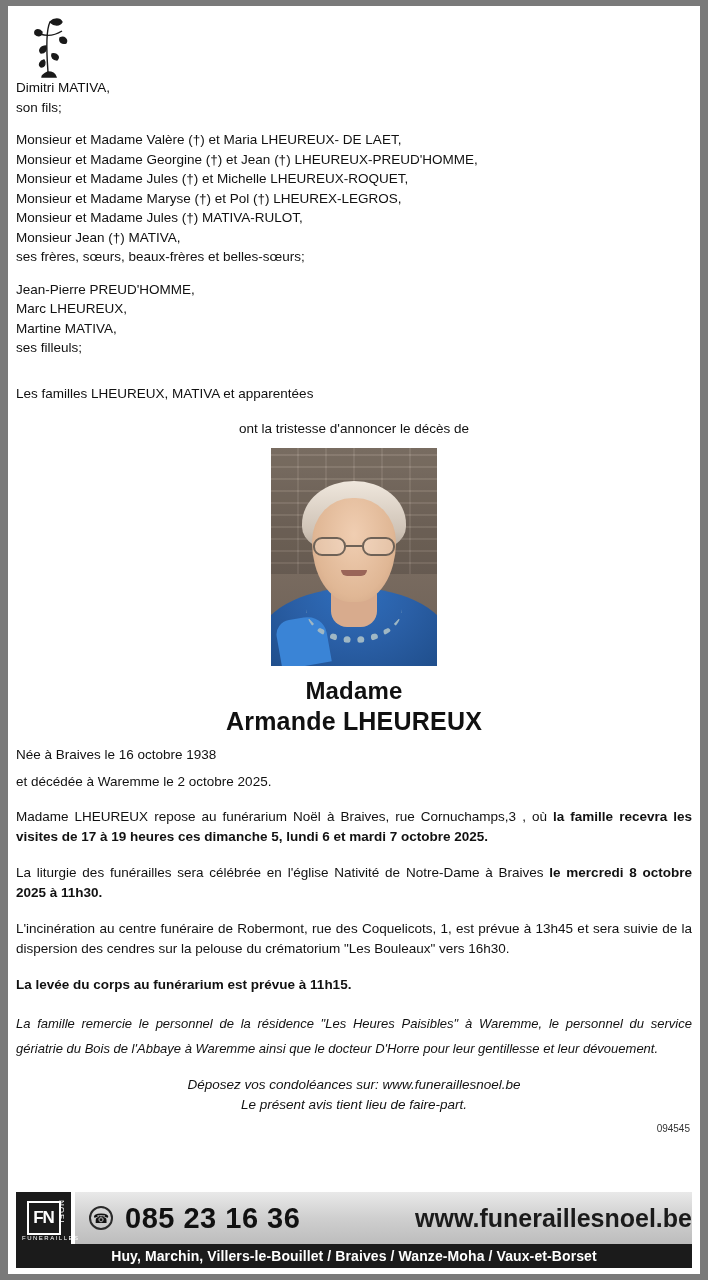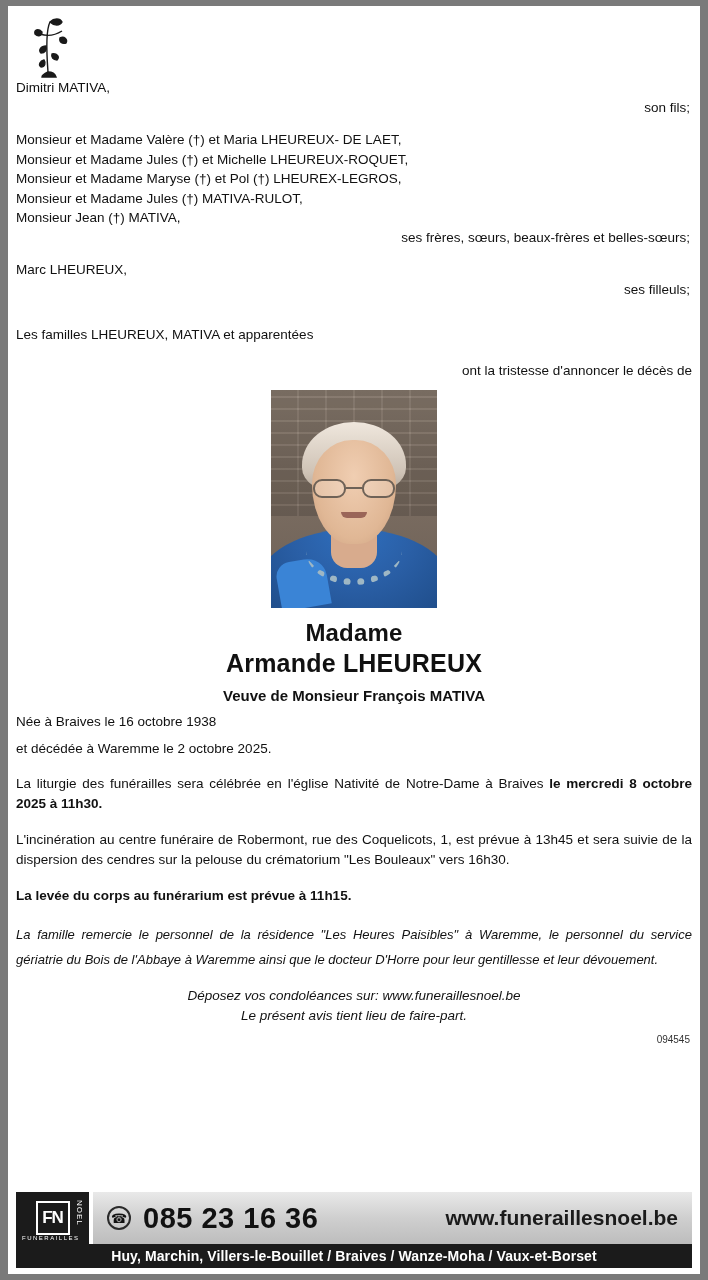--- a/index.html
+++ b/index.html
@@ -46,27 +46,26 @@
   .emblem svg { display: block; }
 
   .line {
     font-size: 13.5px;
     line-height: 19.5px;
     color: #111;
     white-space: pre;
   }
   .blank { height: 13px; }
   .right {
-    text-align: right;
     font-size: 13.5px;
     line-height: 19.5px;
     padding-right: 2px;
   }
   .announce {
-    text-align: right;
+    text-align: center;
     font-size: 13.5px;
     margin-top: 18px;
     margin-bottom: 12px;
   }
   .photo-wrap {
     display: flex;
     justify-content: center;
     margin-bottom: 10px;
   }
   .photo {
@@ -201,21 +200,21 @@
     right: 8px;
     bottom: 6px;
     height: 76px;
   }
   .banner {
     display: flex;
     height: 52px;
     background: #ffffff;
   }
   .logo-box {
-    width: 73px;
+    width: 55px;
     background: #1b1b1b;
     color: #fff;
     display: flex;
     align-items: center;
     justify-content: center;
     position: relative;
   }
   .logo-fn {
     width: 34px; height: 34px;
     border: 2px solid #fff;
@@ -247,22 +246,21 @@
     font-size: 13px;
   }
   .phone-num {
     font-size: 29px;
     font-weight: bold;
     letter-spacing: .5px;
     color: #111;
   }
   .web {
     margin-left: auto;
-    padding-right: 14px;
-    font-size: 21px;
+    font-size: 25px;
     font-weight: bold;
     color: #1b1b1b;
   }
   .towns {
     height: 24px;
     background: #1b1b1b;
     color: #fff;
     font-size: 14px;
     font-weight: bold;
     display: flex;
@@ -293,29 +291,32 @@
           </g>
         </svg>
       </div>
 
       <div class="line">Dimitri MATIVA,</div>
       <div class="right">son fils;</div>
 
       <div class="blank"></div>
 
       <div class="line">Monsieur et Madame Valère (†) et Maria LHEUREUX- DE LAET,</div>
+      <div class="line">Monsieur et Madame Georgine (†) et Jean (†) LHEUREUX-PREUD'HOMME,</div>
       <div class="line">Monsieur et Madame Jules (†) et Michelle LHEUREUX-ROQUET,</div>
       <div class="line">Monsieur et Madame Maryse (†) et Pol (†) LHEUREX-LEGROS,</div>
       <div class="line">Monsieur et Madame Jules (†) MATIVA-RULOT,</div>
       <div class="line">Monsieur Jean (†) MATIVA,</div>
       <div class="right">ses frères, sœurs, beaux-frères et belles-sœurs;</div>
 
       <div class="blank"></div>
 
+      <div class="line">Jean-Pierre PREUD'HOMME,</div>
       <div class="line">Marc LHEUREUX,</div>
+      <div class="line">Martine MATIVA,</div>
       <div class="right">ses filleuls;</div>
 
       <div class="blank"></div>
 
 
       <div class="blank"></div>
 
       <div class="line">Les familles LHEUREUX, MATIVA et apparentées</div>
 
       <div class="announce">ont la tristesse d'annoncer le décès de</div>
@@ -334,24 +335,24 @@
             <div class="bridge"></div>
             <div class="lens r"></div>
           </div>
           <div class="ph-mouth"></div>
           <div class="ph-necklace"></div>
         </div>
       </div>
 
       <div class="name-big">Madame</div>
       <div class="name-big2">Armande LHEUREUX</div>
-      <div class="widow">Veuve de Monsieur François MATIVA</div>
       <div class="birth">Née à Braives le 16 octobre 1938</div>
       <div class="birth">et décédée à Waremme le 2 octobre 2025.</div>
 
+      <div class="para just"><span>Madame LHEUREUX repose au funérarium Noël à Braives, rue Cornuchamps,3 , où </span><b>la famille recevra les visites de 17 à 19 heures ces dimanche 5, lundi 6 et mardi 7 octobre 2025.</b></div>
 
       <div class="para just"><span>La liturgie des funérailles sera célébrée en l'église Nativité de Notre-Dame à Braives </span><b>le mercredi 8 octobre 2025 à 11h30.</b></div>
 
       <div class="para just">L'incinération au centre funéraire de Robermont, rue des Coquelicots, 1, est prévue à 13h45 et sera suivie de la dispersion des cendres sur la pelouse du crématorium "Les Bouleaux" vers 16h30.</div>
 
       <div class="para"><b>La levée du corps au funérarium est prévue à 11h15.</b></div>
 
       <div class="thanks">La famille remercie le personnel de la résidence "Les Heures Paisibles" à Waremme, le personnel du service gériatrie du Bois de l'Abbaye à Waremme ainsi que le docteur D'Horre  pour leur gentillesse et leur dévouement.</div>
 
       <div class="condol">Déposez vos condoléances sur: www.funeraillesnoel.be</div>

